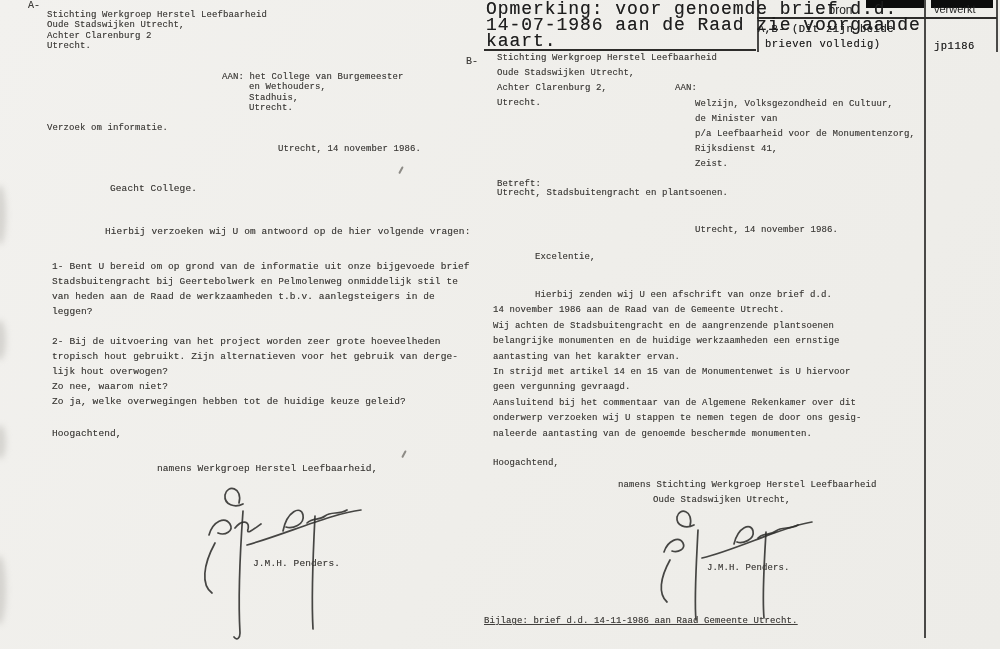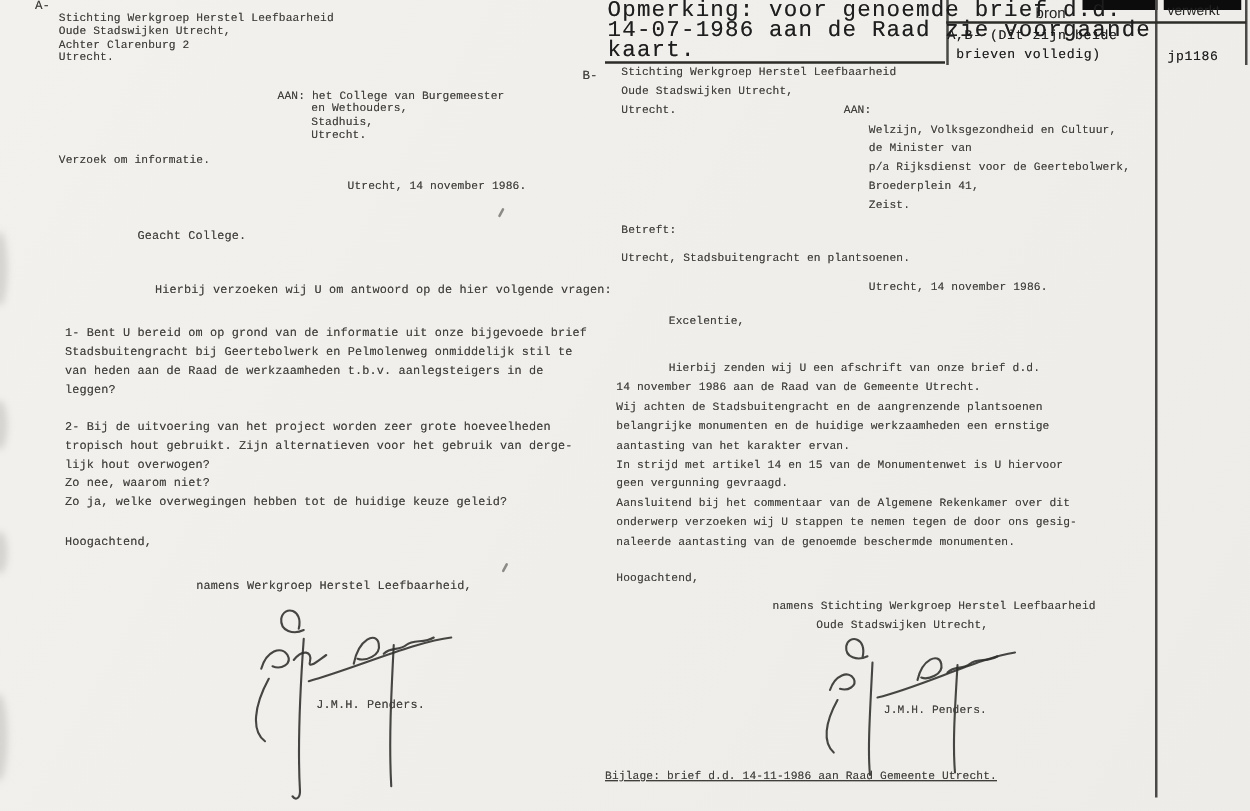--- a/index.html
+++ b/index.html
@@ -64,21 +64,21 @@
   <div class="abs mono fs9 tw lh10" style="left:47px; top:10px;"><div class="line">Stichting Werkgroep Herstel Leefbaarheid</div><div class="line">Oude Stadswijken Utrecht,</div><div class="line">Achter Clarenburg 2</div><div class="line">Utrecht.</div></div>
 
   <div class="abs mono fs9 tw lh10 recipient-a" style="left:222px; top:72px;"><div class="line">AAN: het College van Burgemeester</div><div class="line">en Wethouders,</div><div class="line">Stadhuis,</div><div class="line">Utrecht.</div></div>
 
   <div class="abs mono fs9 tw" style="left:47px; top:123px;">Verzoek om informatie.</div>
 
   <div class="abs mono fs9 tw" style="left:278px; top:144px;">Utrecht, 14 november 1986.</div>
 
   <div class="abs mono fs95 tw" style="left:110px; top:183px;">Geacht College.</div>
 
-  <div class="abs mono fs95 tw" style="left:124px; top:226px;">Hierbij verzoeken wij U om antwoord op de hier volgende vragen:</div>
+  <div class="abs mono fs95 tw" style="left:105px; top:226px;">Hierbij verzoeken wij U om antwoord op de hier volgende vragen:</div>
 
   <div class="abs mono fs95 tw lh15" style="left:52px; top:259px;"><div class="line">1- Bent U bereid om op grond van de informatie uit onze bijgevoede brief</div><div class="line">Stadsbuitengracht bij Geertebolwerk en Pelmolenweg onmiddelijk stil te</div><div class="line">van heden aan de Raad de werkzaamheden t.b.v. aanlegsteigers in de</div><div class="line">leggen?</div></div>
 
   <div class="abs mono fs95 tw lh15" style="left:52px; top:334px;"><div class="line">2- Bij de uitvoering van het project worden zeer grote hoeveelheden</div><div class="line">tropisch hout gebruikt. Zijn alternatieven voor het gebruik van derge-</div><div class="line">lijk hout overwogen?</div><div class="line">Zo nee, waarom niet?</div><div class="line">Zo ja, welke overwegingen hebben tot de huidige keuze geleid?</div></div>
 
   <div class="abs mono fs95 tw" style="left:52px; top:428px;">Hoogachtend,</div>
 
   <div class="abs mono fs95 tw" style="left:157px; top:463px;text-align:center;">namens Werkgroep Herstel Leefbaarheid,</div>
 
   <svg class="sig" style="left:195px; top:483px;" width="185" height="160" viewBox="0 0 185 160">
@@ -93,28 +93,28 @@
     <path d="M120,33 C118,72 116,110 118,146"></path>
   </svg>
 
   <div class="abs mono fs95 tw" style="left:253px; top:558px;">J.M.H. Penders.</div>
 
   <div class="tick" style="left:400px; top:166px;"></div>
   <div class="tick" style="left:403px; top:450px;"></div>
 
   <div class="abs mono fs10 tw" style="left:466px; top:56px;">B-</div>
 
-  <div class="abs mono fs9 tw lh15" style="left:497px; top:51px;"><div class="line">Stichting Werkgroep Herstel Leefbaarheid</div><div class="line">Oude Stadswijken Utrecht,</div><div class="line">Utrecht.</div></div>
+  <div class="abs mono fs9 tw lh15" style="left:497px; top:51px;"><div class="line">Stichting Werkgroep Herstel Leefbaarheid</div><div class="line">Oude Stadswijken Utrecht,</div><div class="line">Achter Clarenburg 2,</div><div class="line">Utrecht.</div></div>
 
   <div class="abs mono fs9 tw" style="left:675px; top:83px;">AAN:</div>
 
-  <div class="abs mono fs9 tw lh15" style="left:695px; top:97px;"><div class="line">Welzijn, Volksgezondheid en Cultuur,</div><div class="line">de Minister van</div><div class="line">p/a Rijksdienst voor de Geertebolwerk,</div><div class="line">Broederplein 41,</div><div class="line">Zeist.</div></div>
+  <div class="abs mono fs9 tw lh15" style="left:695px; top:97px;"><div class="line">Welzijn, Volksgezondheid en Cultuur,</div><div class="line">de Minister van</div><div class="line">p/a Leefbaarheid voor de Monumentenzorg,</div><div class="line">Rijksdienst 41,</div><div class="line">Zeist.</div></div>
 
   <div class="abs mono fs9 tw" style="left:497px; top:179px;">Betreft:</div>
-  <div class="abs mono fs9 tw" style="left:497px; top:202px;">Utrecht, Stadsbuitengracht en plantsoenen.</div>
+  <div class="abs mono fs9 tw" style="left:497px; top:188px;">Utrecht, Stadsbuitengracht en plantsoenen.</div>
 
   <div class="abs mono fs9 tw" style="left:695px; top:225px;">Utrecht, 14 november 1986.</div>
 
   <div class="abs mono fs9 tw" style="left:535px; top:252px;">Excelentie,</div>
 
   <div class="abs mono fs9 tw lh154 body-b" style="left:493px; top:288px;"><div class="line">Hierbij zenden wij U een afschrift van onze brief d.d.</div><div class="line">14 november 1986 aan de Raad van de Gemeente Utrecht.</div><div class="line">Wij achten de Stadsbuitengracht en de aangrenzende plantsoenen</div><div class="line">belangrijke monumenten en de huidige werkzaamheden een ernstige</div><div class="line">aantasting van het karakter ervan.</div><div class="line">In strijd met artikel 14 en 15 van de Monumentenwet is U hiervoor</div><div class="line">geen vergunning gevraagd.</div><div class="line">Aansluitend bij het commentaar van de Algemene Rekenkamer over dit</div><div class="line">onderwerp verzoeken wij U stappen te nemen tegen de door ons gesig-</div><div class="line">naleerde aantasting van de genoemde beschermde monumenten.</div></div>
 
   <div class="abs mono fs9 tw" style="left:493px; top:458px;">Hoogachtend,</div>
 
   <div class="abs mono fs9 tw" style="left:618px; top:480px;">namens Stichting Werkgroep Herstel Leefbaarheid</div>

